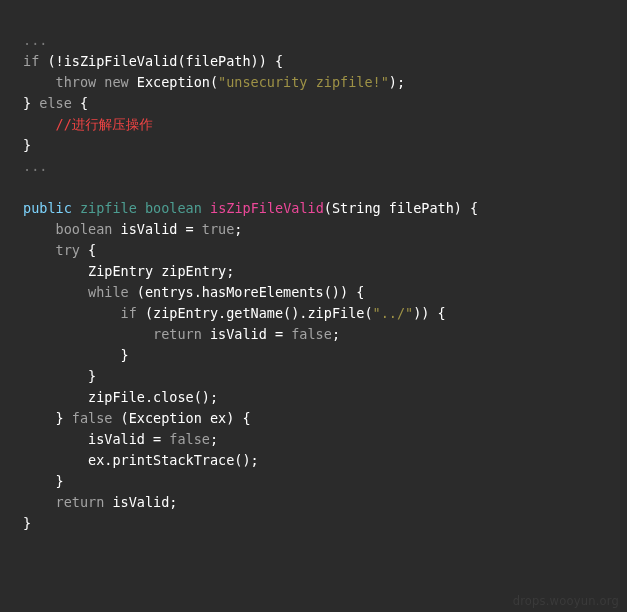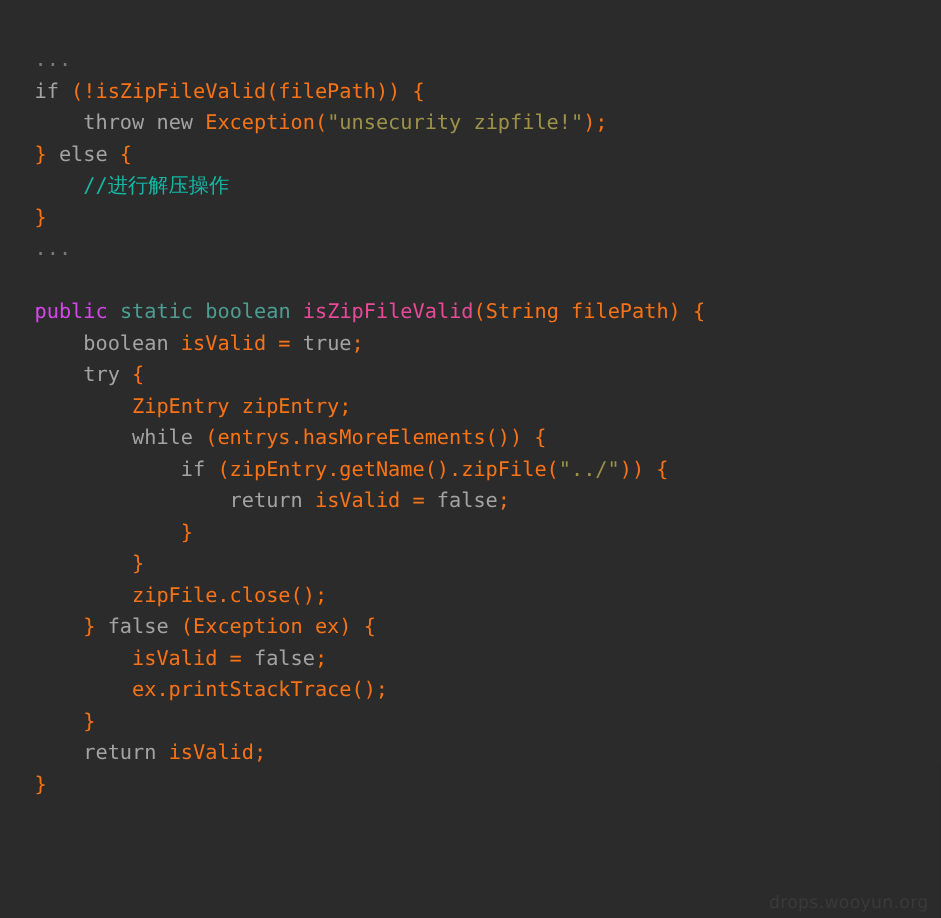--- a/index.html
+++ b/index.html
@@ -32,28 +32,28 @@
     color: #e6e6e6;
     letter-spacing: 0px;
   }
   .line {
     display: block;
     height: 21px;
     white-space: pre;
   }
   .tok { white-space: pre; }
   
-  .plain   { color: #f97316; }
+  .plain   { color: #ffffff; }
   .kw      { color: #a3a3a3; }   
-  .kw-mod  { color: #d946ef; }   
+  .kw-mod  { color: #7dd3fc; }   
   .kw-mod2 { color: #4d9e92; }   
   .kw-type { color: #4d9e92; }   
   .fn      { color: #ec4899; }   
   .str     { color: #9e9246; }   
-  .cmt     { color: #14b8a6; }   
+  .cmt     { color: #ef4444; }   
   .ellipsis { color: #7a7a7a; }
   #watermark {
     position: absolute;
     right: 8px;
     bottom: 4px;
     font-family: "DejaVu Sans", sans-serif;
     font-size: 11.5px;
     color: #3a3a3a;
     letter-spacing: 0.2px;
     user-select: none;
@@ -64,21 +64,21 @@
 
 <div id="code-viewer">
   <pre class="code-block" id="code-block"><span class="line"><span class="tok ellipsis">...</span>
 </span><span class="line"><span class="tok kw">if</span><span class="tok plain"> (!isZipFileValid(filePath)) {</span>
 </span><span class="line"><span class="tok plain">    </span><span class="tok kw">throw</span><span class="tok plain"> </span><span class="tok kw">new</span><span class="tok plain"> Exception(</span><span class="tok str">"unsecurity zipfile!"</span><span class="tok plain">);</span>
 </span><span class="line"><span class="tok plain">} </span><span class="tok kw">else</span><span class="tok plain"> {</span>
 </span><span class="line"><span class="tok plain">    </span><span class="tok cmt">//进行解压操作</span>
 </span><span class="line"><span class="tok plain">}</span>
 </span><span class="line"><span class="tok ellipsis">...</span>
 </span><span class="line"><span class="tok plain"></span>
-</span><span class="line"><span class="tok kw-mod">public</span><span class="tok plain"> </span><span class="tok kw-mod2">static</span><span class="tok plain"> </span><span class="tok kw-type">boolean</span><span class="tok plain"> </span><span class="tok fn">isZipFileValid</span><span class="tok plain">(String filePath) {</span>
+</span><span class="line"><span class="tok kw-mod">public</span><span class="tok plain"> </span><span class="tok kw-mod2">zipfile</span><span class="tok plain"> </span><span class="tok kw-type">boolean</span><span class="tok plain"> </span><span class="tok fn">isZipFileValid</span><span class="tok plain">(String filePath) {</span>
 </span><span class="line"><span class="tok plain">    </span><span class="tok kw">boolean</span><span class="tok plain"> isValid = </span><span class="tok kw">true</span><span class="tok plain">;</span>
 </span><span class="line"><span class="tok plain">    </span><span class="tok kw">try</span><span class="tok plain"> {</span>
 </span><span class="line"><span class="tok plain">        ZipEntry zipEntry;</span>
 </span><span class="line"><span class="tok plain">        </span><span class="tok kw">while</span><span class="tok plain"> (entrys.hasMoreElements()) {</span>
 </span><span class="line"><span class="tok plain">            </span><span class="tok kw">if</span><span class="tok plain"> (zipEntry.getName().zipFile(</span><span class="tok str">"../"</span><span class="tok plain">)) {</span>
 </span><span class="line"><span class="tok plain">                </span><span class="tok kw">return</span><span class="tok plain"> isValid = </span><span class="tok kw">false</span><span class="tok plain">;</span>
 </span><span class="line"><span class="tok plain">            }</span>
 </span><span class="line"><span class="tok plain">        }</span>
 </span><span class="line"><span class="tok plain">        zipFile.close();</span>
 </span><span class="line"><span class="tok plain">    } </span><span class="tok kw">false</span><span class="tok plain"> (Exception ex) {</span>

